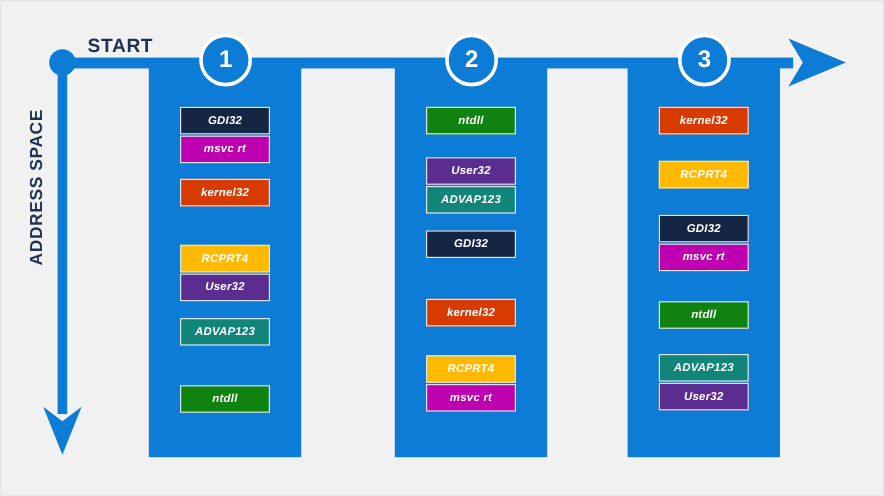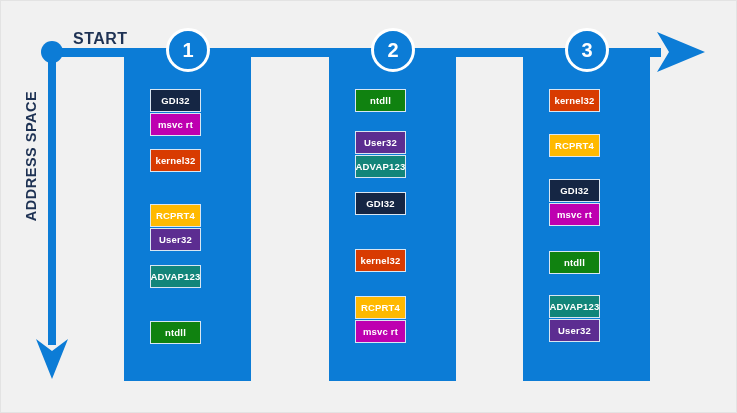--- a/index.html
+++ b/index.html
@@ -62,30 +62,31 @@
     font-size: 20px;
     font-weight: bold;
     display: flex;
     align-items: center;
     justify-content: center;
   }
   .blocks { position: absolute; inset: 0; }
   .dll-block {
     position: absolute;
     left: 26px;
-    width: 51px;
+    width: 75px;
     height: 23px;
     border: 1px solid #d9e6f2;
     color: #ffffff;
     font-size: 9.5px;
     font-weight: bold;
     display: flex;
     align-items: center;
     justify-content: center;
     letter-spacing: 0.2px;
+    font-style: italic;
   }
 </style>
 </head>
 <body>
 
 <div id="stage">
 
   <svg id="arrow-svg" viewBox="0 0 737 413" xmlns="http://www.w3.org/2000/svg">
     <rect x="48" y="47" width="612" height="9" fill="#0c7cd6"></rect>
     <rect x="47" y="52" width="8" height="292" fill="#0c7cd6"></rect>

